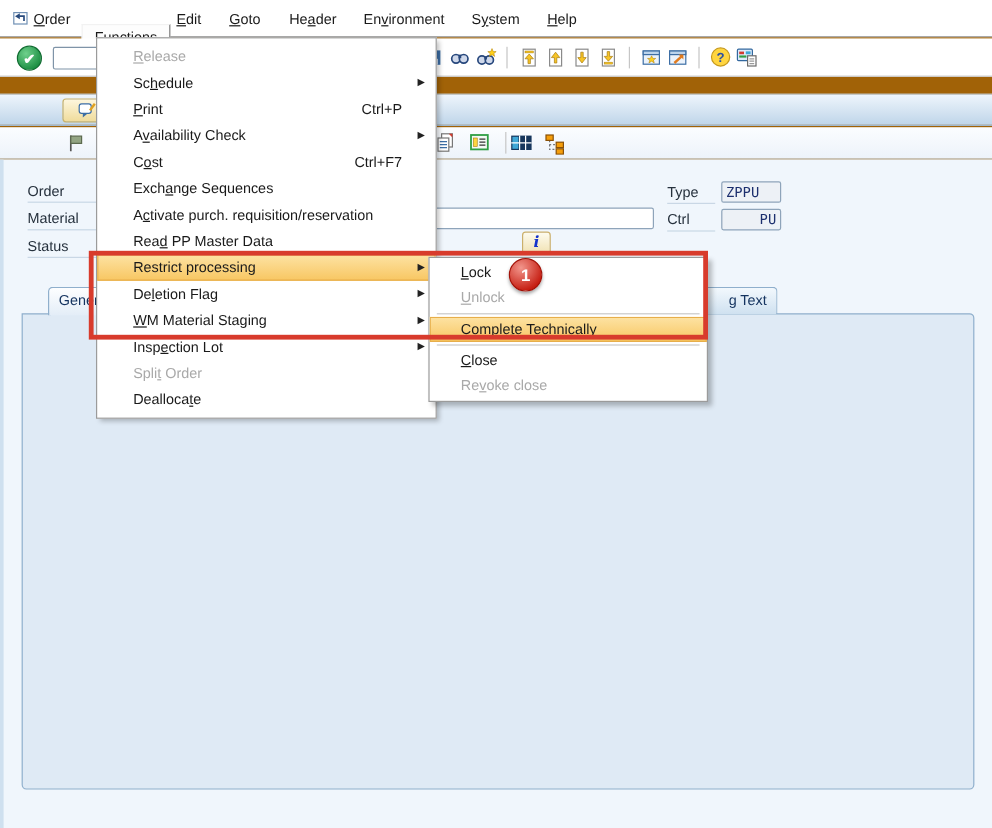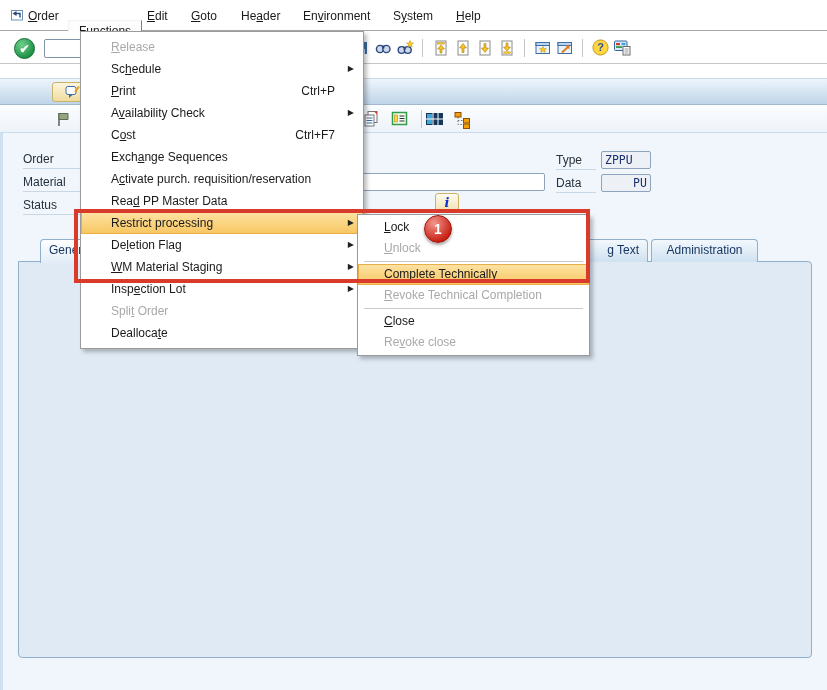--- a/index.html
+++ b/index.html
@@ -2,21 +2,21 @@
 <html style="--hl1: #fde3a4; --hl2: #f8c661; --red: #d83b2c; --fldtext: #1c2f6e;"><head>
 <meta charset="utf-8">
 <style>
   :root{
     --hl1:#fde3a4; --hl2:#f8c661;
     --red:#d83b2c;
     --fldtext:#1c2f6e;
   }
   *{box-sizing:border-box;margin:0;padding:0;}
   body{background:#888;font-family:"Liberation Sans",sans-serif;}
-  .app{position:relative;width:827px;height:690px;background:#ffffff;overflow:hidden;
+  .app{position:relative;width:827px;height:690px;background:#a16207;overflow:hidden;
        font-family:"Liberation Sans",sans-serif;color:#1a1a1a;}
   .abs{position:absolute;}
   u{text-decoration:underline;}
 
   
   .menubar{position:absolute;left:0;top:0;width:827px;height:31px;background:#fff;border-bottom:1px solid #a9a9a9;}
   .mbitem{position:absolute;top:9px;font-size:12px;color:#1a1a1a;cursor:default;}
   .mbitem.raised{top:5px;padding:3px 10px;background:#fdfdfd;border:1px solid;border-color:#f2f2f2 #7d7d7d #7d7d7d #f2f2f2;}
 
   
@@ -278,31 +278,30 @@
 
   <div class="formarea">
 
     <span class="lbl ul" style="left:20px;top:19px;width:70px;">Order</span>
     <span class="fld" style="left:96px;top:17px;width:150px;"></span>
     <span class="lbl ul" style="left:553px;top:20px;width:40px;">Type</span>
     <span class="fld ro" style="left:598px;top:18px;width:50px;">ZPPU</span>
 
     <span class="lbl ul" style="left:20px;top:42px;width:70px;">Material</span>
     <span class="fld" style="left:96px;top:40px;width:446px;"></span>
-    <span class="lbl ul" style="left:553px;top:43px;width:40px;">Data</span>
+    <span class="lbl ul" style="left:553px;top:43px;width:40px;">Ctrl</span>
     <span class="fld ro" style="left:598px;top:41px;width:50px;padding-left:31px;">PU</span>
 
     <span class="lbl ul" style="left:20px;top:65px;width:70px;">Status</span>
     <span class="fld ro" style="left:96px;top:63px;width:230px;"></span>
     <span class="ibtn" style="left:432px;top:60px;">i</span>
   </div>
 
   <div class="tab active" style="left:40px;width:112px;text-align:left;padding-left:8px;">General</div>
   <div class="tab" style="left:500px;width:148px;text-align:right;padding-right:8px;">g Text</div>
-  <div class="tab" style="left:651px;width:107px;">Administration</div>
   <div class="panel"></div>
 
   <div class="gbox" style="left:28px;top:283px;width:574px;height:71px;">
     <span class="gtitle">Quantities</span>
     <span class="lbl ul" style="left:10px;top:26px;width:86px;">Total Qty</span>
     <span class="fld" style="left:100px;top:24px;width:110px;"></span>
     <span class="fld ro" style="left:470px;top:24px;width:80px;"></span>
     <span class="plain" style="left:561px;top:26px;">%</span>
     <span class="lbl ul" style="left:10px;top:49px;width:86px;">Delivered</span>
     <span class="fld ro" style="left:100px;top:47px;width:110px;"></span>
@@ -378,21 +377,20 @@
     <div class="mi"><span>Insp<u>e</u>ction Lot</span><span class="ar">▶</span></div>
     <div class="mi dis">Spli<u>t</u> Order</div>
     <div class="mi">Dealloca<u>t</u>e</div>
   </div>
 
   <div class="menu" id="restrictmenu">
     <div class="mi"><u>L</u>ock</div>
     <div class="mi dis"><u>U</u>nlock</div>
     <div class="msep"></div>
     <div class="mi hl">Comple<u>t</u>e Technically</div>
-    <div class="mi dis"><u>R</u>evoke Technical Completion</div>
     <div class="msep"></div>
     <div class="mi"><u>C</u>lose</div>
     <div class="mi dis">Re<u>v</u>oke close</div>
   </div>
 
   <div class="redbox"></div>
   <div class="badge">1</div>
 
 </div>
 

